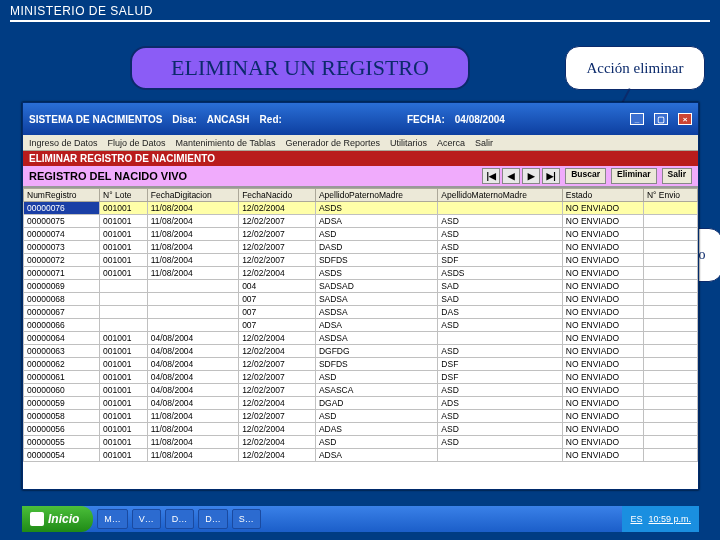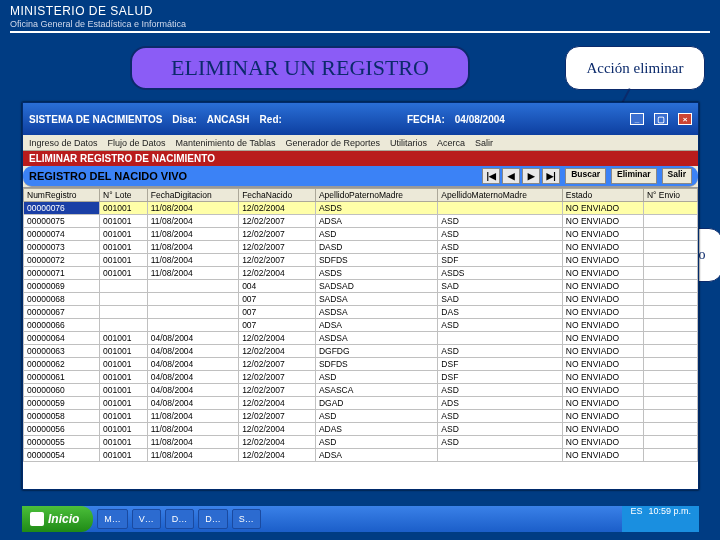--- a/index.html
+++ b/index.html
@@ -63,24 +63,23 @@
   .menubar {
     background:#ece9d8; font-size:9px; color:#222;
     height:16px; display:flex; align-items:center; gap:10px; padding:0 6px;
     border-bottom:1px solid #aca899;
   }
   .green-bar{
     background:#b91c1c; color:#fff; font-size:10px; font-weight:bold;
     padding:2px 6px;
   }
   .reg-head{
-    background:#3b82f6; padding:2px 6px; font-size:11px; font-weight:bold;
+    background:#f0abfc; padding:2px 6px; font-size:11px; font-weight:bold;
     display:flex; align-items:center; gap:6px;
     border-bottom:1px solid #999;
-    border-radius:9px;
   }
   .nav-area{margin-left:auto; display:flex; gap:2px; align-items:center;}
   .navbtn{
     width:18px;height:16px;background:#e8e8e8;border:1px solid #888;
     font-size:9px;display:inline-flex;align-items:center;justify-content:center;
     cursor:pointer;
   }
   .actbtn{
     height:16px;background:#ece9d8;border:1px solid #888;
     font-size:8.5px;padding:0 5px;cursor:pointer;margin-left:3px;
@@ -112,30 +111,29 @@
     padding:0 14px 0 8px; display:flex;align-items:center; gap:4px;
     border-radius:0 12px 12px 0; cursor:pointer;
   }
   .task-item{
     height:20px; margin-left:4px; background:#2c6bd0; border:1px solid #1a4aa0;
     color:#fff; font-size:9px; padding:0 6px; display:flex;align-items:center;
     cursor:pointer; border-radius:2px;
   }
   .tray{
     margin-left:auto; height:26px; background:#1a8fe0;
-    display:flex; padding:0 8px; gap:6px;
-    font-size:9px; color:#fff;
+    display:flex; align-items:center; padding:0 8px; gap:6px;
+    font-size:9px; color:#fff;text-decoration:underline;
   }
 </style>
 </head>
 <body>
 
 <div class="header">
   <div class="min">MINISTERIO DE SALUD</div>
-  <div class="sub">Oficina General de Estadística e Informática</div>
   <div class="hr-line"></div>
 </div>
 
 <div class="slide-title">ELIMINAR UN REGISTRO</div>
 
 <div class="callout accion">Acción eliminar</div>
 <div class="callout ayuda" id="ayuda-callout">Ayuda para<br>El desplazamiento<br>De busqueda</div>
 <div class="callout registro" id="registro-callout">Registro a<br>eliminar</div>
 
 <div class="arrow" style="top:88px;left:630px;width:60px;transform:rotate(118deg);"></div>

